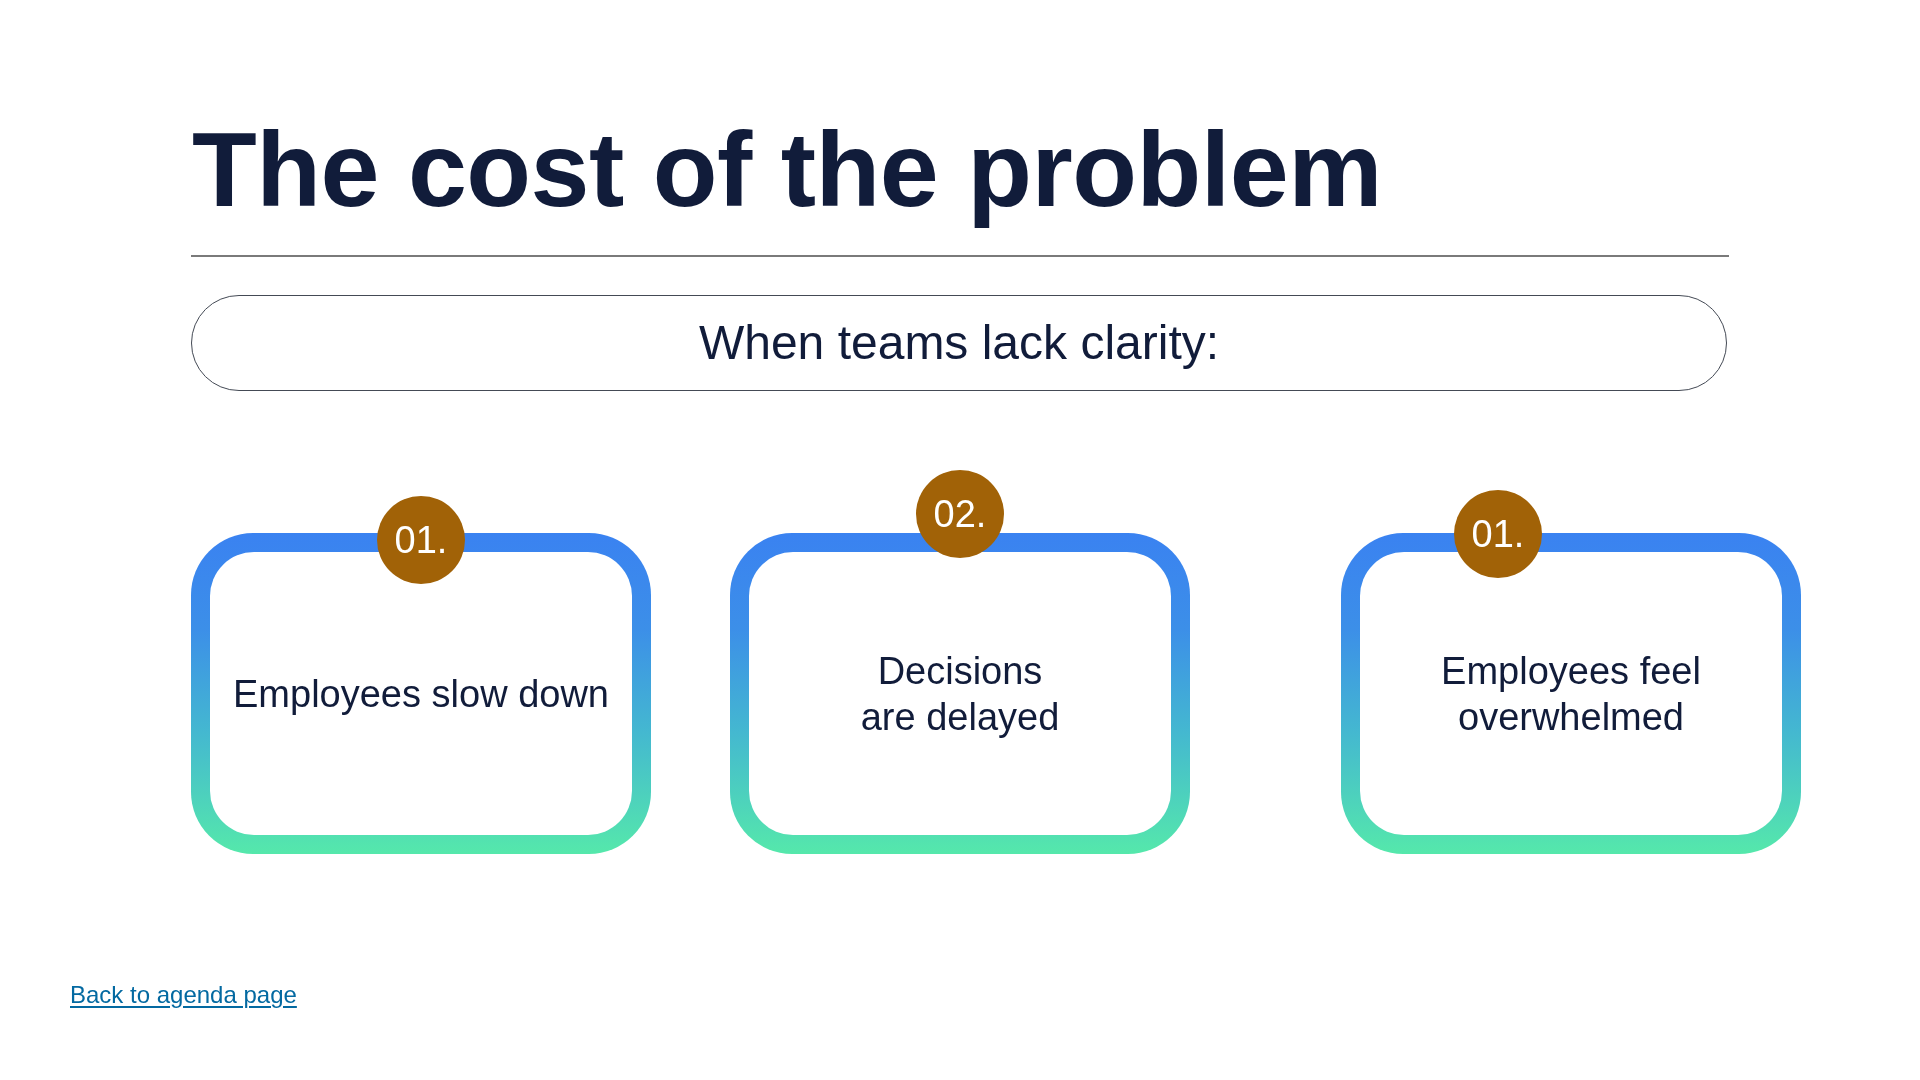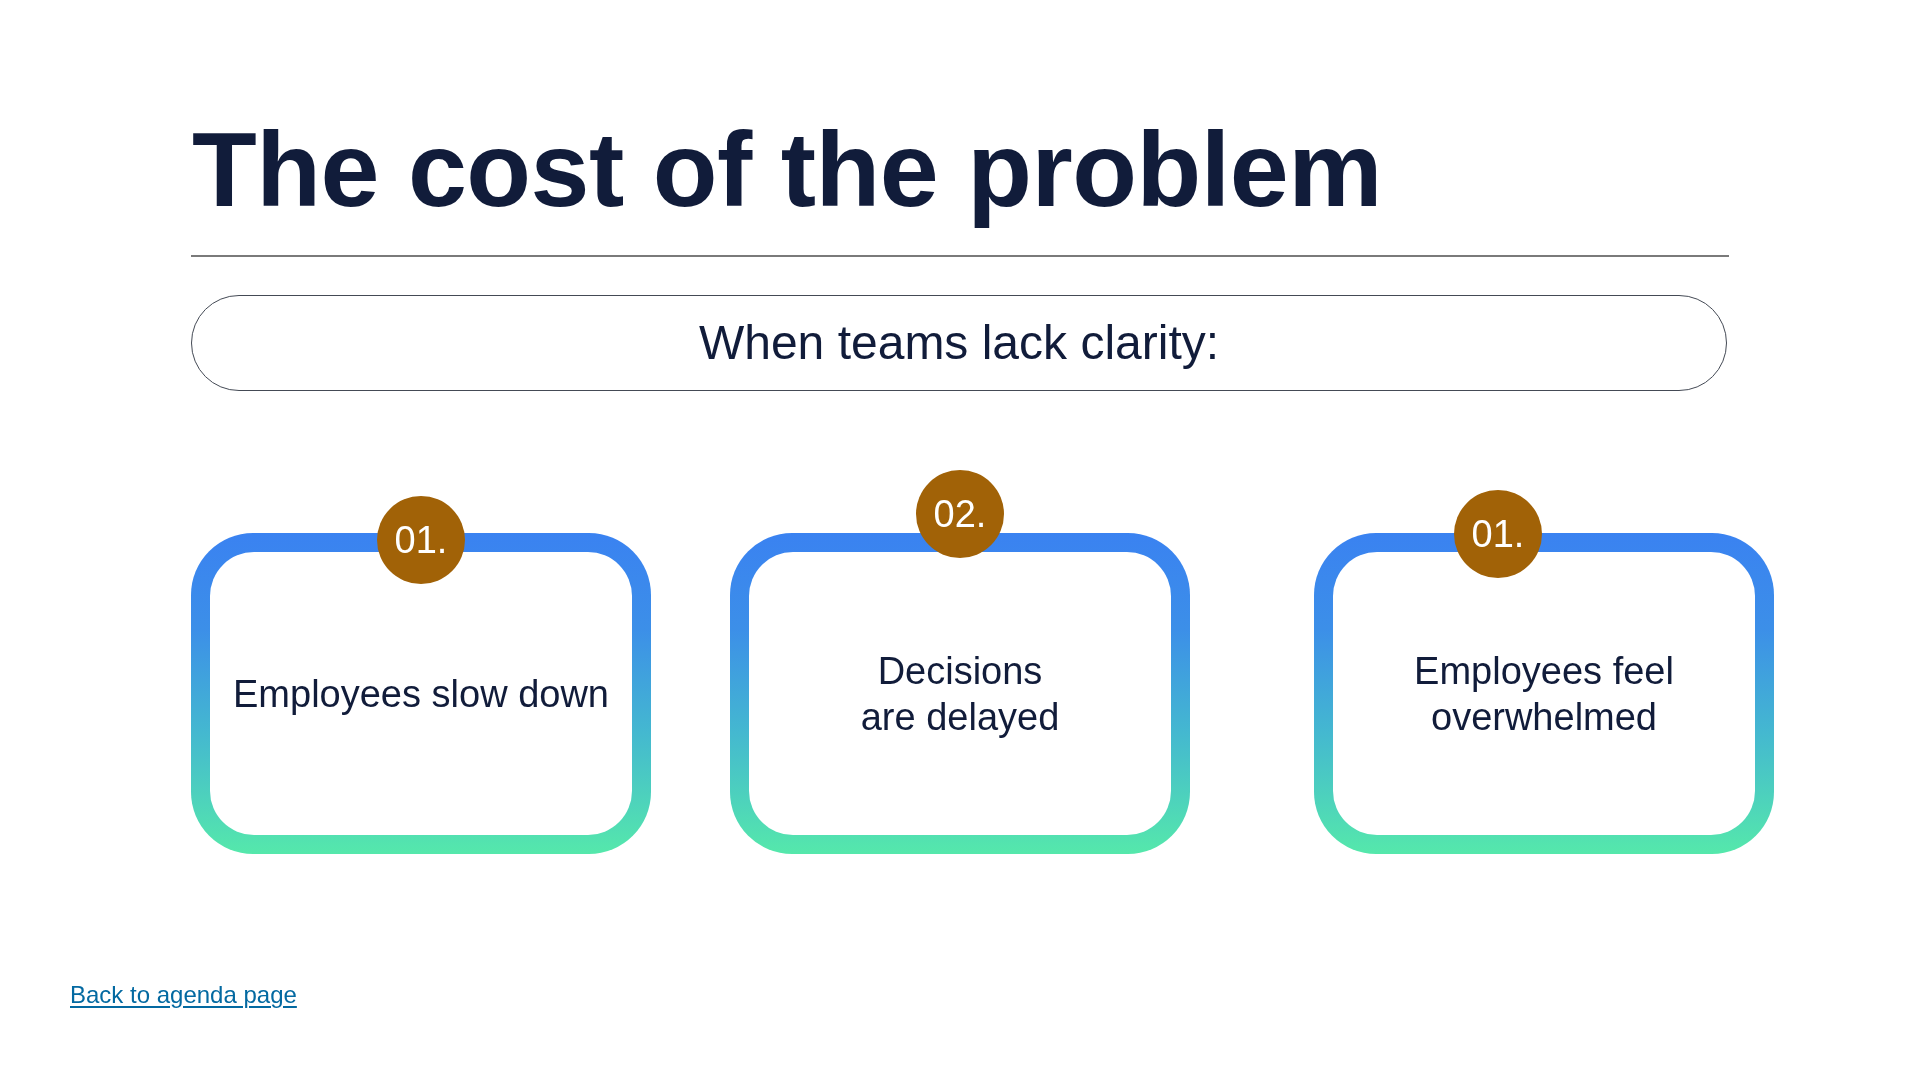--- a/index.html
+++ b/index.html
@@ -129,21 +129,21 @@
 <div class="badge" style="left:377px; top:496px;">01.</div>
 
 <div class="card" style="left:730px;">
   <div class="card-inner">
     <span class="card-text">Decisions
 are delayed</span>
   </div>
 </div>
 <div class="badge" style="left:916px; top:470px;">02.</div>
 
-<div class="card" style="left:1314px;text-decoration:underline;">
+<div class="card" style="left:1341px;text-decoration:underline;">
   <div class="card-inner">
     <span class="card-text">Employees feel
 overwhelmed</span>
   </div>
 </div>
 <div class="badge" style="left:1454px; top:490px;">01.</div>
 
 <a class="back-link">Back to agenda page</a>
 
 </body></html>

